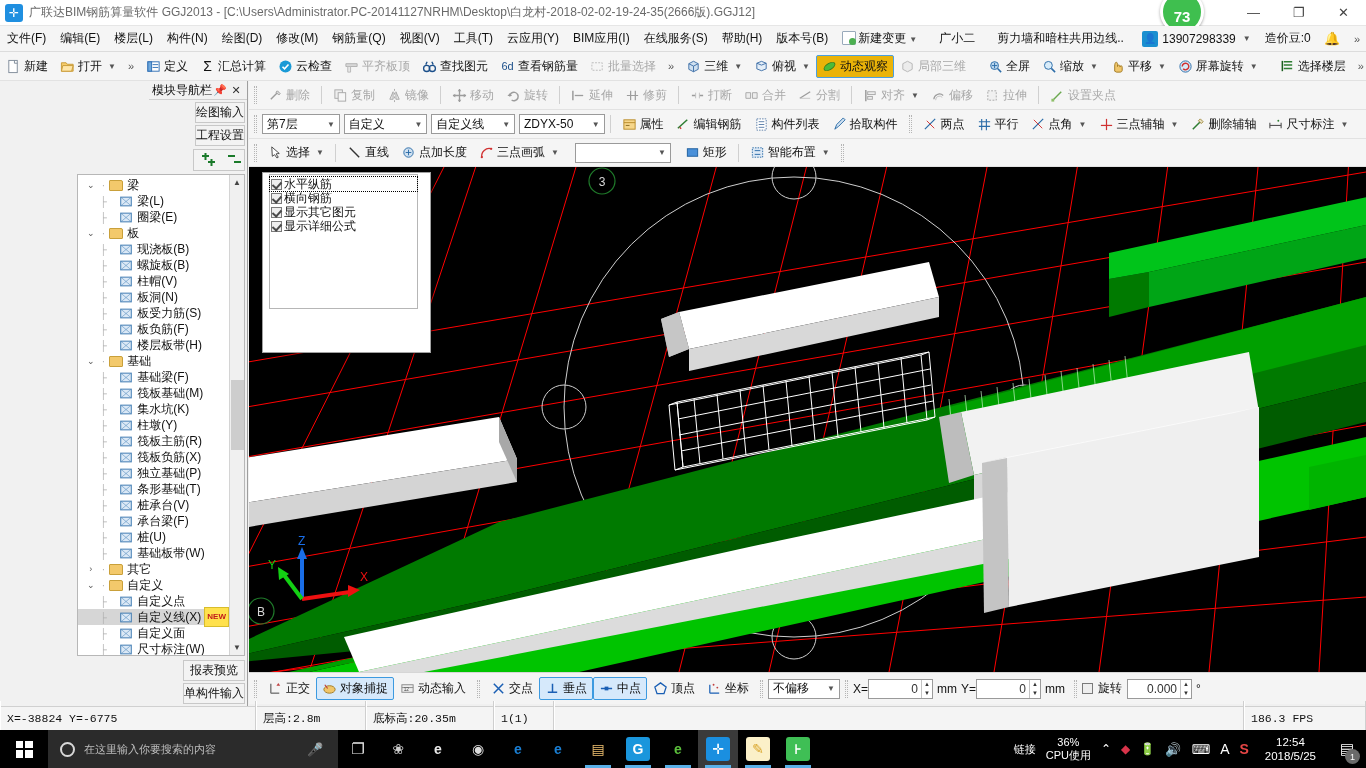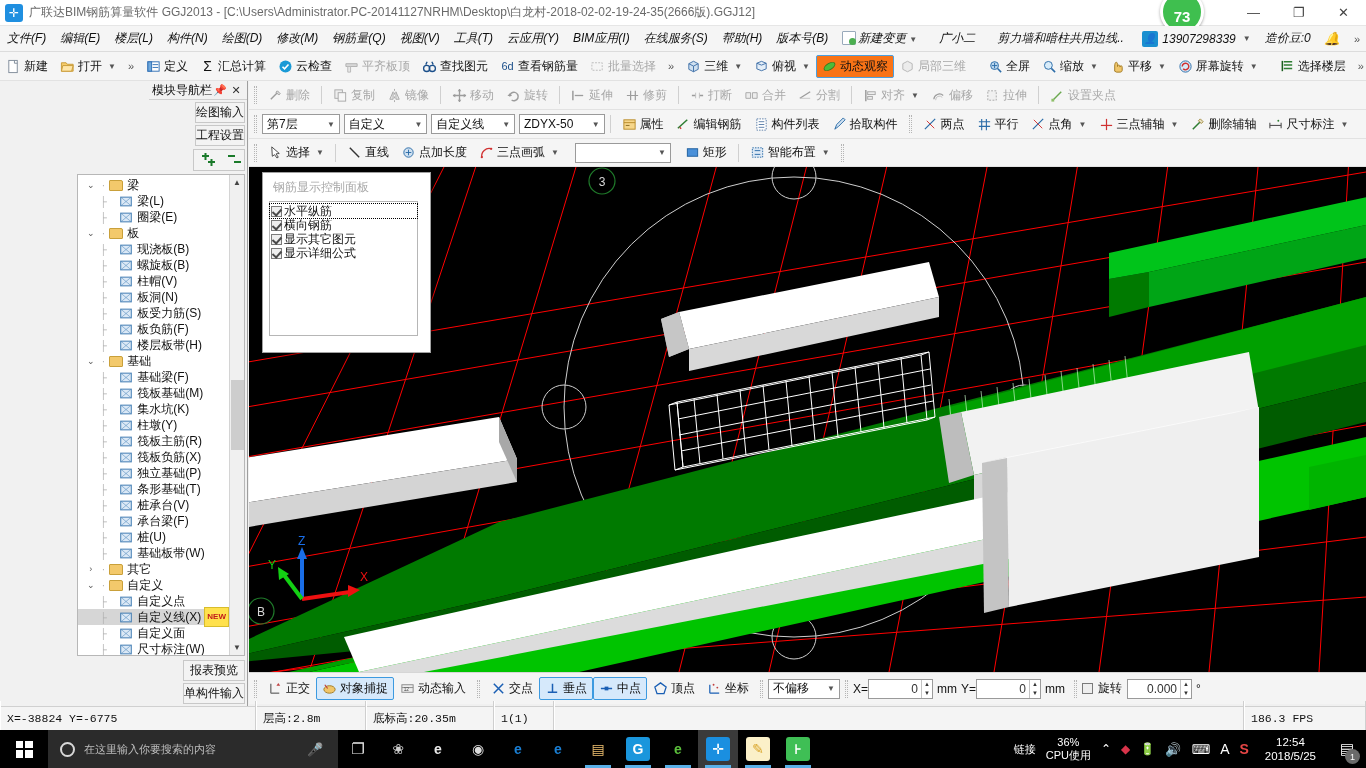--- a/index.html
+++ b/index.html
@@ -42,21 +42,21 @@
     display: flex; align-items: center; justify-content: center;
     padding-top: 8px;
   }
 
   
   .menubar {
     position: absolute; top: 26px; left: 0; width: 1366px; height: 26px;
     background: #f5f5f5; display: flex; align-items: center;
     border-bottom: 1px solid #dcdcdc; font-size: 12px; color: #111;
   }
-  .menu-item { padding: 4px 7px; white-space: nowrap; cursor: default; font-style: italic; }
+  .menu-item { padding: 4px 7px; white-space: nowrap; cursor: default; }
   .menu-sep { width: 8px; }
   .mi-icon {
     display:inline-block; width: 14px; height: 14px; vertical-align:-3px;
     margin-right: 2px; background:#fff; border:1px solid #9ab; border-radius:1px;
     position:relative;
   }
   .mi-icon::after{content:"";position:absolute;right:-1px;bottom:-1px;width:7px;height:7px;
     background:#4caf50;border-radius:50%;}
   .caret { font-size: 8px; color: #555; margin-left: 3px; }
   .user-chip { display:flex; align-items:center; gap:4px; }
@@ -72,21 +72,21 @@
     position: absolute; left: 0; width: 1366px;
     background: #f5f5f5; display: flex; align-items: center;
     border-bottom: 1px solid #e2e2e2; font-size: 12px; color: #111;
   }
   #toolbar1 { top: 52px; height: 29px; }
   .tbtn {
     display: flex; align-items: center; gap: 3px;
     padding: 2px 5px; white-space: nowrap; cursor: default; border:1px solid transparent;
   }
   .tbtn.disabled { color: #a8a8a8; }
-  .tbtn.active { background:#f97316; border:1px solid #4a9fe0; border-radius:2px; }
+  .tbtn.active { background:#eab308; border:1px solid #4a9fe0; border-radius:2px; }
   .tsep { width:1px; height:18px; background:#d0d0d0; margin: 0 5px; }
   .tgrip { width:3px; height:18px; border-left:1px dotted #b5b5b5; border-right:1px dotted #b5b5b5; margin:0 5px;}
 
   
   .ic { width:15px; height:15px; display:inline-block; flex:0 0 15px; }
 
   
   .leftpanel {
     position: absolute; left: 0; top: 81px; width: 248px; height: 625px;
     background: #f1f1f1; border-right: 1px solid #9e9e9e;
@@ -1133,21 +1133,20 @@
         <path d="M0 0 L48 -7" stroke="#ee1010" stroke-width="4"></path>
         <path d="M58 -9 L46 -14 L46 -2 Z" fill="#ee1010"></path>
         <text x="58" y="-18" font-size="12" fill="#ee1010" font-family="Liberation Sans, sans-serif">X</text>
         <path d="M0 0 L-18 -24" stroke="#13d013" stroke-width="4"></path>
         <path d="M-24 -32 L-23 -19 L-13 -25 Z" fill="#13d013"></path>
         <text x="-34" y="-30" font-size="12" fill="#13d013" font-family="Liberation Sans, sans-serif">Y</text>
       </g>
     </svg>
 
     <div class="rebarpanel">
-      <div class="rp-title">钢筋显示控制面板</div>
       <div class="rp-body" id="rebar-opts">
           <div class="rp-row focus">
             <span class="cb on"></span>
             <span class="rp-lbl">水平纵筋</span>
           </div>
           <div class="rp-row">
             <span class="cb on"></span>
             <span class="rp-lbl">横向钢筋</span>
           </div>
           <div class="rp-row">

